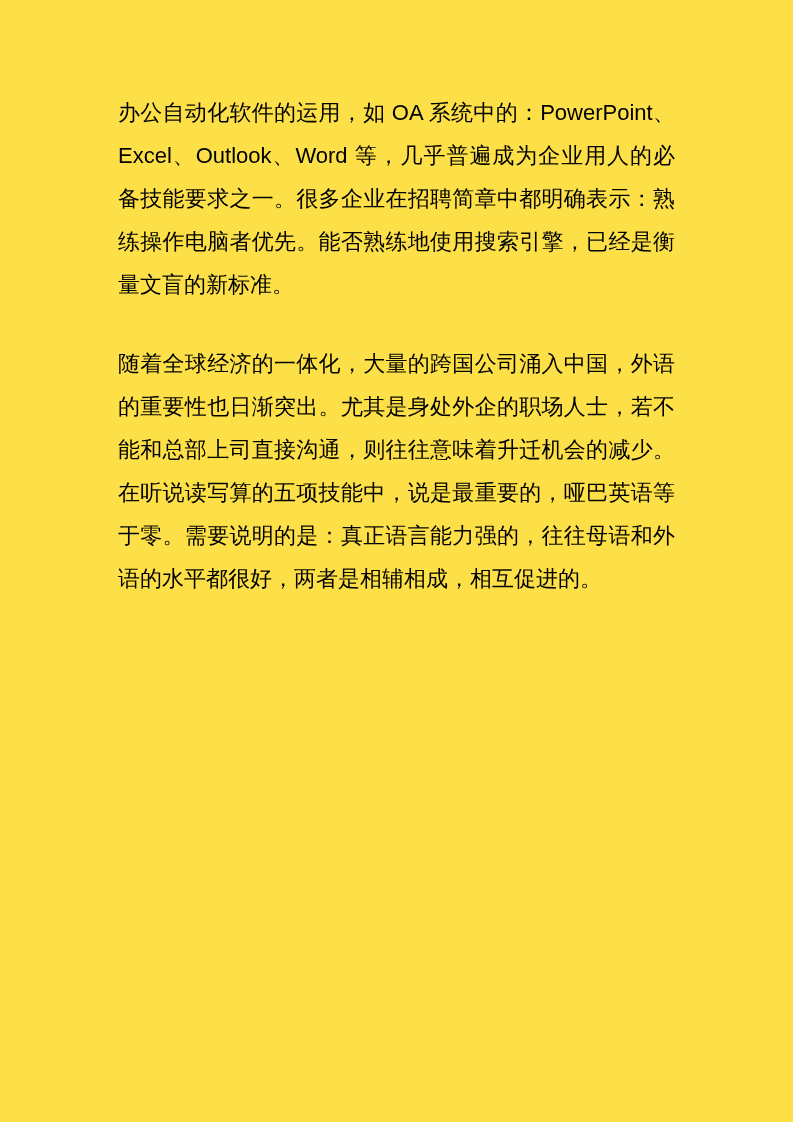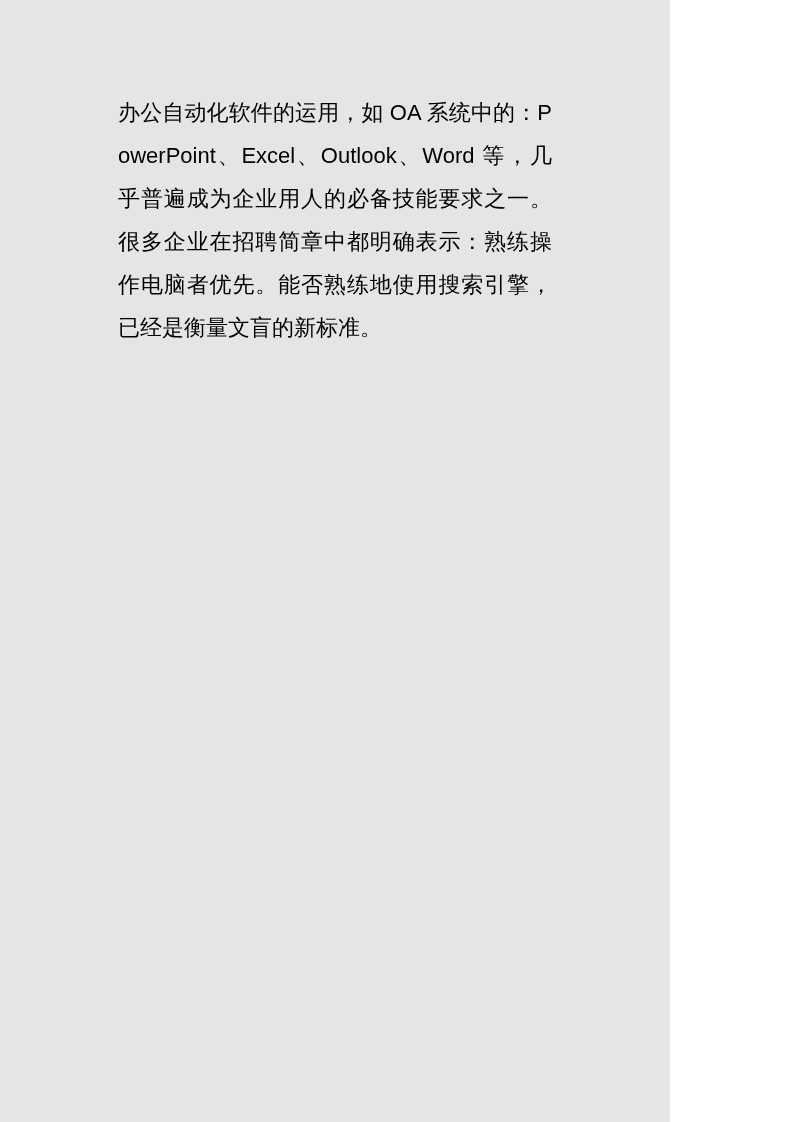--- a/index.html
+++ b/index.html
@@ -7,24 +7,24 @@
     padding: 0;
   }
   body {
     width: 793px;
     height: 1122px;
     background: #ffffff;
     overflow: hidden;
   }
   .page {
     box-sizing: border-box;
-    width: 670px;
+    width: 793px;
     height: 1122px;
     padding: 91px 118px 40px 118px;
-    background: #e5e5e5;
+    background: #fde047;
     font-family: "Liberation Sans", "DejaVu Sans", sans-serif;
   }
   .para {
     margin: 0 0 36px 0;
     font-size: 22px;
     line-height: 43px;
     color: #000000;
     text-align: justify;
     text-justify: inter-ideograph;
     word-break: break-all;
@@ -39,15 +39,16 @@
     text-align: left;
   }
 </style>
 </head>
 <body>
 
 <div class="page">
   <p class="para">办公自动化软件的运用，如 OA 系统中的：PowerPoint、Excel、Outlook、Word 等，几乎普遍成为企业用人的必备技能要求之一。很多企业在招聘简章中都明确表示：熟练操作电脑者优先。能否熟练地使用搜索引擎，已经是衡量文盲的新标准。</p>
 
 
+  <p class="para">随着全球经济的一体化，大量的跨国公司涌入中国，外语的重要性也日渐突出。尤其是身处外企的职场人士，若不能和总部上司直接沟通，则往往意味着升迁机会的减少。在听说读写算的五项技能中，说是最重要的，哑巴英语等于零。需要说明的是：真正语言能力强的，往往母语和外语的水平都很好，两者是相辅相成，相互促进的。</p>
 
 
 </div>
 
 </body></html>

